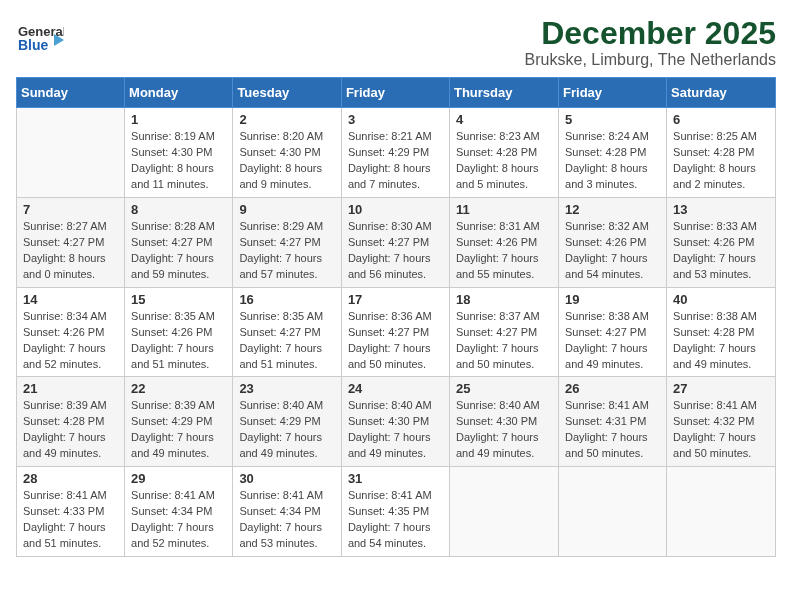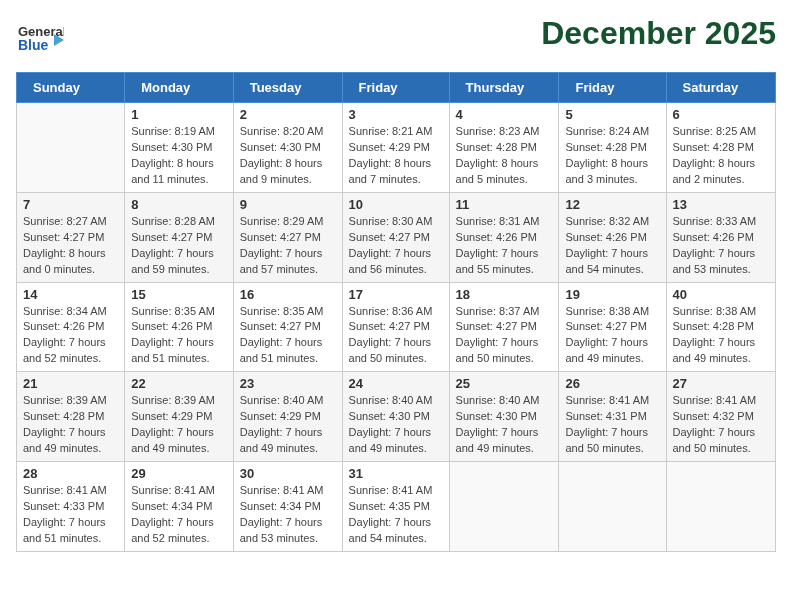--- a/index.html
+++ b/index.html
@@ -33,21 +33,21 @@
     .calendar {
       width: 100%;
       border-collapse: collapse;
       border: 1px solid #ccc;
     }
     .calendar thead tr th {
       background-color: #2a6db5;
       color: #fff;
       font-size: 13px;
       font-weight: bold;
-      padding: 7px 16px;
+      padding: 7px 4px;
       border: 1px solid #4a8dd5;
       text-align: left;
     }
     .calendar tbody tr td {
       border: 1px solid #ccc;
       vertical-align: top;
       padding: 4px 6px;
       width: 113px;
       min-height: 80px;
       font-size: 11px;
@@ -87,20 +87,21 @@
   <div class="logo-wrapper">
     <svg width="48" height="48" viewBox="0 0 48 48">
 
       <text x="2" y="20" font-size="13" font-weight="bold" fill="#333" font-family="Arial">General</text>
       <text x="2" y="34" font-size="14" font-weight="bold" fill="#1a5fb4" font-family="Arial">Blue</text>
       <polygon points="38,18 48,24 38,30" fill="#4a9fd4"></polygon>
     </svg>
   </div>
   <div class="title-block">
     <h1>December 2025</h1>
+    <h2>Brukske, Limburg, The Netherlands</h2>
   </div>
 </div>
 
 <table class="calendar">
   <thead>
     <tr>
     <th>Sunday</th>
         <th>Monday</th>
         <th>Tuesday</th>
         <th>Friday</th>

